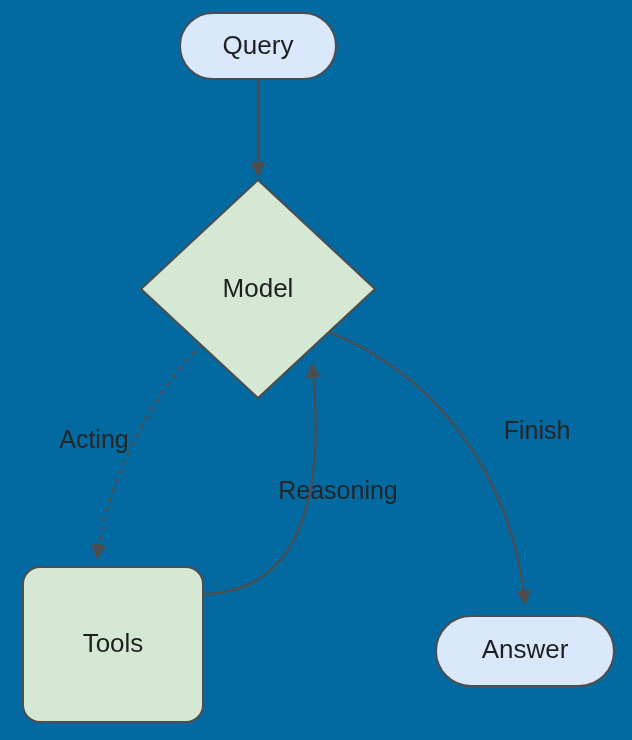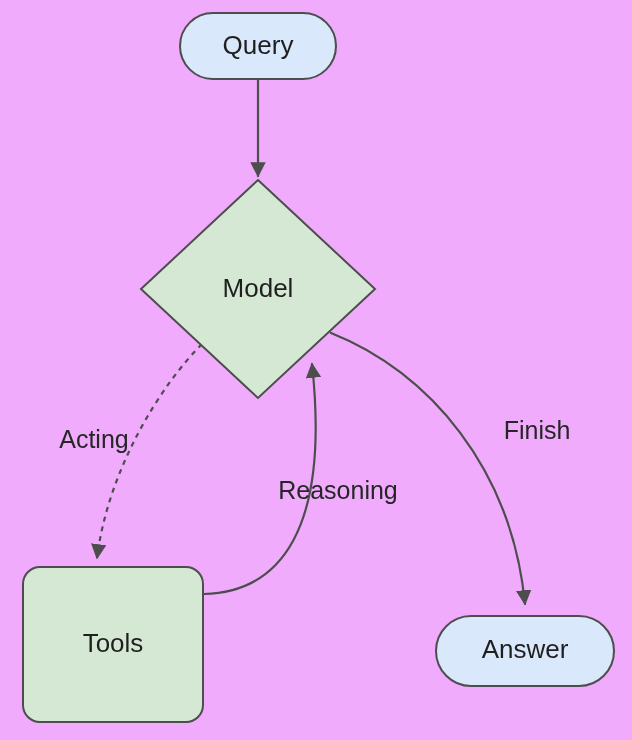--- a/index.html
+++ b/index.html
@@ -58,21 +58,21 @@
     fill: none;
     stroke: #4d4d4d;
     stroke-width: 2.2;
     stroke-dasharray: 5 5;
     stroke-linecap: butt;
   }
 </style>
 </head>
 <body style="background: rgb(253, 253, 253);">
 
-<div id="diagram-root" style="background: #f0abfc;">
+<div id="diagram-root" style="background: #0369a1;">
   <svg id="diagram-svg" viewBox="0 0 632 740" xmlns="http://www.w3.org/2000/svg">
 
     <defs>
       <marker id="arrow-solid" viewBox="0 0 10 10" refX="9" refY="5" markerWidth="7" markerHeight="7" orient="auto-start-reverse">
         <path d="M 0 0 L 10 5 L 0 10 z" fill="#4d4d4d"></path>
       </marker>
       <marker id="arrow-dashed" viewBox="0 0 10 10" refX="9" refY="5" markerWidth="7" markerHeight="7" orient="auto-start-reverse">
         <path d="M 0 0 L 10 5 L 0 10 z" fill="#4d4d4d"></path>
       </marker>
     </defs>

